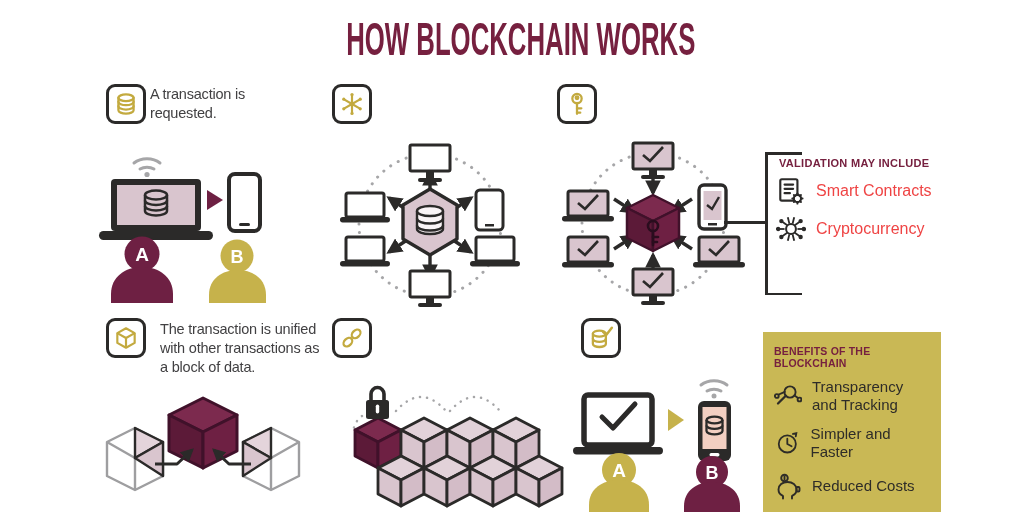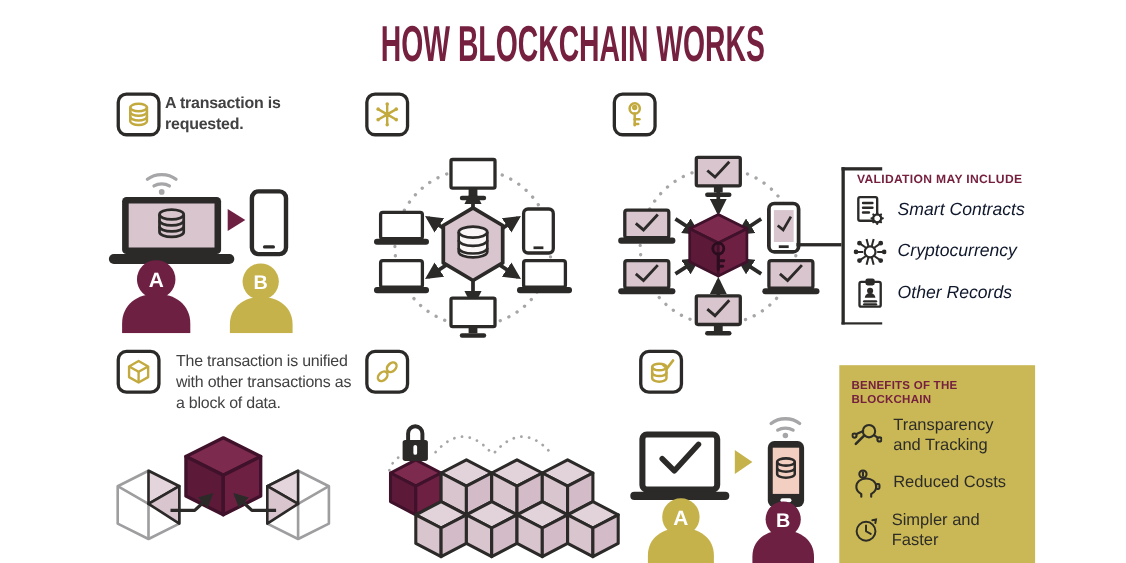--- a/index.html
+++ b/index.html
@@ -9,21 +9,21 @@
   .title{left:18px;right:0;top:12px;text-align:center;text-decoration:underline;}
   .title span{display:inline-block;transform:scaleX(0.56);transform-origin:center;
               font-size:46px;font-weight:bold;color:#76203f;letter-spacing:0px;white-space:nowrap;}
   .iconbox{width:34px;height:34px;border:3px solid #2b2a29;border-radius:9px;background:#fff;
            display:flex;align-items:center;justify-content:center;}
   .caption{font-size:14.5px;line-height:1.3;color:#414042;letter-spacing:-0.2px;}
   .vline{background:#2b2a29;}
   .vp-header{font-size:11px;font-weight:bold;color:#76203f;letter-spacing:0.3px;text-align:center;}
   .vp-items{display:flex;flex-direction:column;gap:8px;}
   .vp-item{display:flex;align-items:center;gap:10px;height:30px;}
-  .vp-item .lbl{font-size:16px;color:#0f172a;font-style:italic;}
+  .vp-item .lbl{font-size:16px;color:#ef4444;}
   .bp{background:#c9b855;box-sizing:border-box;padding:13px 10px 0 14px;}
   .bp-header{font-size:10.5px;font-weight:bold;color:#76203f;letter-spacing:0.2px;margin-bottom:9px;}
   .bp-items{display:flex;flex-direction:column;gap:11px;}
   .bp-item{display:flex;align-items:center;gap:10px;}
   .bp-item .lbl{font-size:15px;color:#2e2c28;line-height:1.2;}
   .bp-item.twoline .lbl{width:110px;}
   svg{display:block;}
 </style>
 </head>
 <body>
@@ -37,21 +37,21 @@
   <div class="abs iconbox" style="left:106px;top:84px;">
     <svg width="26" height="26" viewBox="0 0 24 24">
       <g stroke="#c3aa3f" stroke-width="2.1" fill="none" stroke-linecap="round">
         <ellipse cx="12" cy="6.2" rx="7" ry="3.1"></ellipse>
         <path d="M5,6.2 V17.8 a7,3.1 0 0 0 14,0 V6.2"></path>
         <path d="M5,10 a7,3.1 0 0 0 14,0"></path>
         <path d="M5,14 a7,3.1 0 0 0 14,0"></path>
       </g>
     </svg>
   </div>
-  <div class="abs caption" style="left:150px;top:85px;width:115px;font-weight:bold;">A transaction is requested.</div>
+  <div class="abs caption" style="left:150px;top:85px;width:115px;">A transaction is requested.</div>
 
   <div class="abs iconbox" style="left:332px;top:84px;">
     <svg width="26" height="26" viewBox="0 0 24 24">
       <g stroke="#c3aa3f" stroke-width="2" fill="#c3aa3f" stroke-linecap="round">
         <circle cx="12" cy="12" r="2.2" stroke="none"></circle>
         <line x1="12" y1="12" x2="12" y2="4"></line>
           <circle cx="12" cy="3.3" r="1.5" stroke="none"></circle>
         <line x1="12" y1="12" x2="19" y2="8"></line>
           <circle cx="19.6" cy="7.6" r="1.5" stroke="none"></circle>
         <line x1="12" y1="12" x2="19" y2="16"></line>
@@ -286,33 +286,20 @@
               <circle cx="23" cy="21.4" r="1.2" fill="#2b2a29"></circle>
             <line x1="11" y1="3" x2="12.5" y2="9"></line>
               <line x1="17" y1="3" x2="15.5" y2="9"></line>
             <line x1="11" y1="25" x2="12.5" y2="19"></line>
               <line x1="17" y1="25" x2="15.5" y2="19"></line>
           </g>
         </g>
       </svg>
       <span class="lbl">Cryptocurrency</span>
     </div>
-    <div class="vp-item">
-      <svg width="30" height="30" viewBox="0 0 28 28">
-        <g stroke="#2b2a29" stroke-width="2" fill="none" stroke-linecap="round">
-          <rect x="5" y="4" width="18" height="21" rx="1.5"></rect>
-          <rect x="11" y="2" width="6" height="4" rx="1" fill="#2b2a29"></rect>
-          <circle cx="14" cy="11.5" r="2.6" fill="#2b2a29" stroke="none"></circle>
-          <path d="M9.5,17.5 a4.5,4 0 0 1 9,0 z" fill="#2b2a29" stroke="none"></path>
-          <line x1="9" y1="20.5" x2="19" y2="20.5"></line>
-          <line x1="9" y1="23" x2="19" y2="23"></line>
-        </g>
-      </svg>
-      <span class="lbl">Other Records</span>
-    </div>
   </div>
 
   <svg class="abs" style="left:93px;top:388px;" width="220" height="124" viewBox="0 0 220 124">
     <defs>
       <marker id="ah4" viewBox="0 0 10 10" refX="8" refY="5" markerWidth="4.4" markerHeight="4.4" orient="auto">
         <path d="M0,0 L10,5 L0,10 z" fill="#2b2a29"></path>
       </marker>
     </defs>
     <g>
       <g stroke="#9e9ea0" stroke-width="2.4" fill="none" stroke-linejoin="round">
@@ -420,39 +407,39 @@
             <circle cx="2.8" cy="14" r="1.9" fill="#c9b855"></circle>
             <line x1="20.5" y1="13.5" x2="25.5" y2="17"></line>
             <circle cx="25.5" cy="17.5" r="1.9" fill="#c9b855"></circle>
           </g>
         </svg>
         <span class="lbl">Transparency and Tracking</span>
       </div>
       <div class="bp-item">
         <svg width="28" height="28" viewBox="0 0 28 28">
           <g stroke="#2e2c27" stroke-width="1.9" fill="none" stroke-linecap="round">
+            <circle cx="14" cy="15" r="9"></circle>
+            <path d="M14,15 V9.5 M14,15 l4.5,2.5"></path>
+            <path d="M20,4.5 l3.5,-0.8 l-0.6,3.4"></path>
+          </g>
+        </svg>
+        <span class="lbl">Simpler and Faster</span>
+      </div>
+      <div class="bp-item">
+        <svg width="28" height="28" viewBox="0 0 28 28">
+          <g stroke="#2e2c27" stroke-width="1.9" fill="none" stroke-linecap="round">
             <circle cx="10.5" cy="6" r="3.3"></circle>
             <line x1="10.5" y1="4.4" x2="10.5" y2="7.6"></line>
             <path d="M4.5,17.5 c0,-4.5 4,-7.5 9,-7.5 c5,0 9,3 9,7.5 c0,2.8 -1.6,5 -4,6.2 M4.5,17.5 c0,2.8 1.6,5 4,6.2"></path>
             <rect x="22.5" y="15" width="3" height="4.5" rx="1"></rect>
             <line x1="9" y1="24.2" x2="9" y2="26.5"></line>
             <line x1="18" y1="24.2" x2="18" y2="26.5"></line>
           </g>
         </svg>
         <span class="lbl">Reduced Costs</span>
-      </div>
-      <div class="bp-item">
-        <svg width="28" height="28" viewBox="0 0 28 28">
-          <g stroke="#2e2c27" stroke-width="1.9" fill="none" stroke-linecap="round">
-            <circle cx="14" cy="15" r="9"></circle>
-            <path d="M14,15 V9.5 M14,15 l4.5,2.5"></path>
-            <path d="M20,4.5 l3.5,-0.8 l-0.6,3.4"></path>
-          </g>
-        </svg>
-        <span class="lbl">Simpler and Faster</span>
       </div>
       <div class="bp-item">
         <svg width="28" height="28" viewBox="0 0 28 28">
           <g stroke="#2e2c27" stroke-width="2" fill="none" stroke-linecap="round" stroke-linejoin="round">
             <path d="M1.5,14.5 L8,8 l5,3 5,-3 6.5,6.5"></path>
             <path d="M1.5,14.5 l5,3.5 M26.5,14.5 l-5,3.5"></path>
             <path d="M10.5,13.5 l3,3 M13.5,12.5 l3,3 M16.5,11.5 l3,3"></path>
           </g>
         </svg>
         <span class="lbl">Increased Trust</span>

